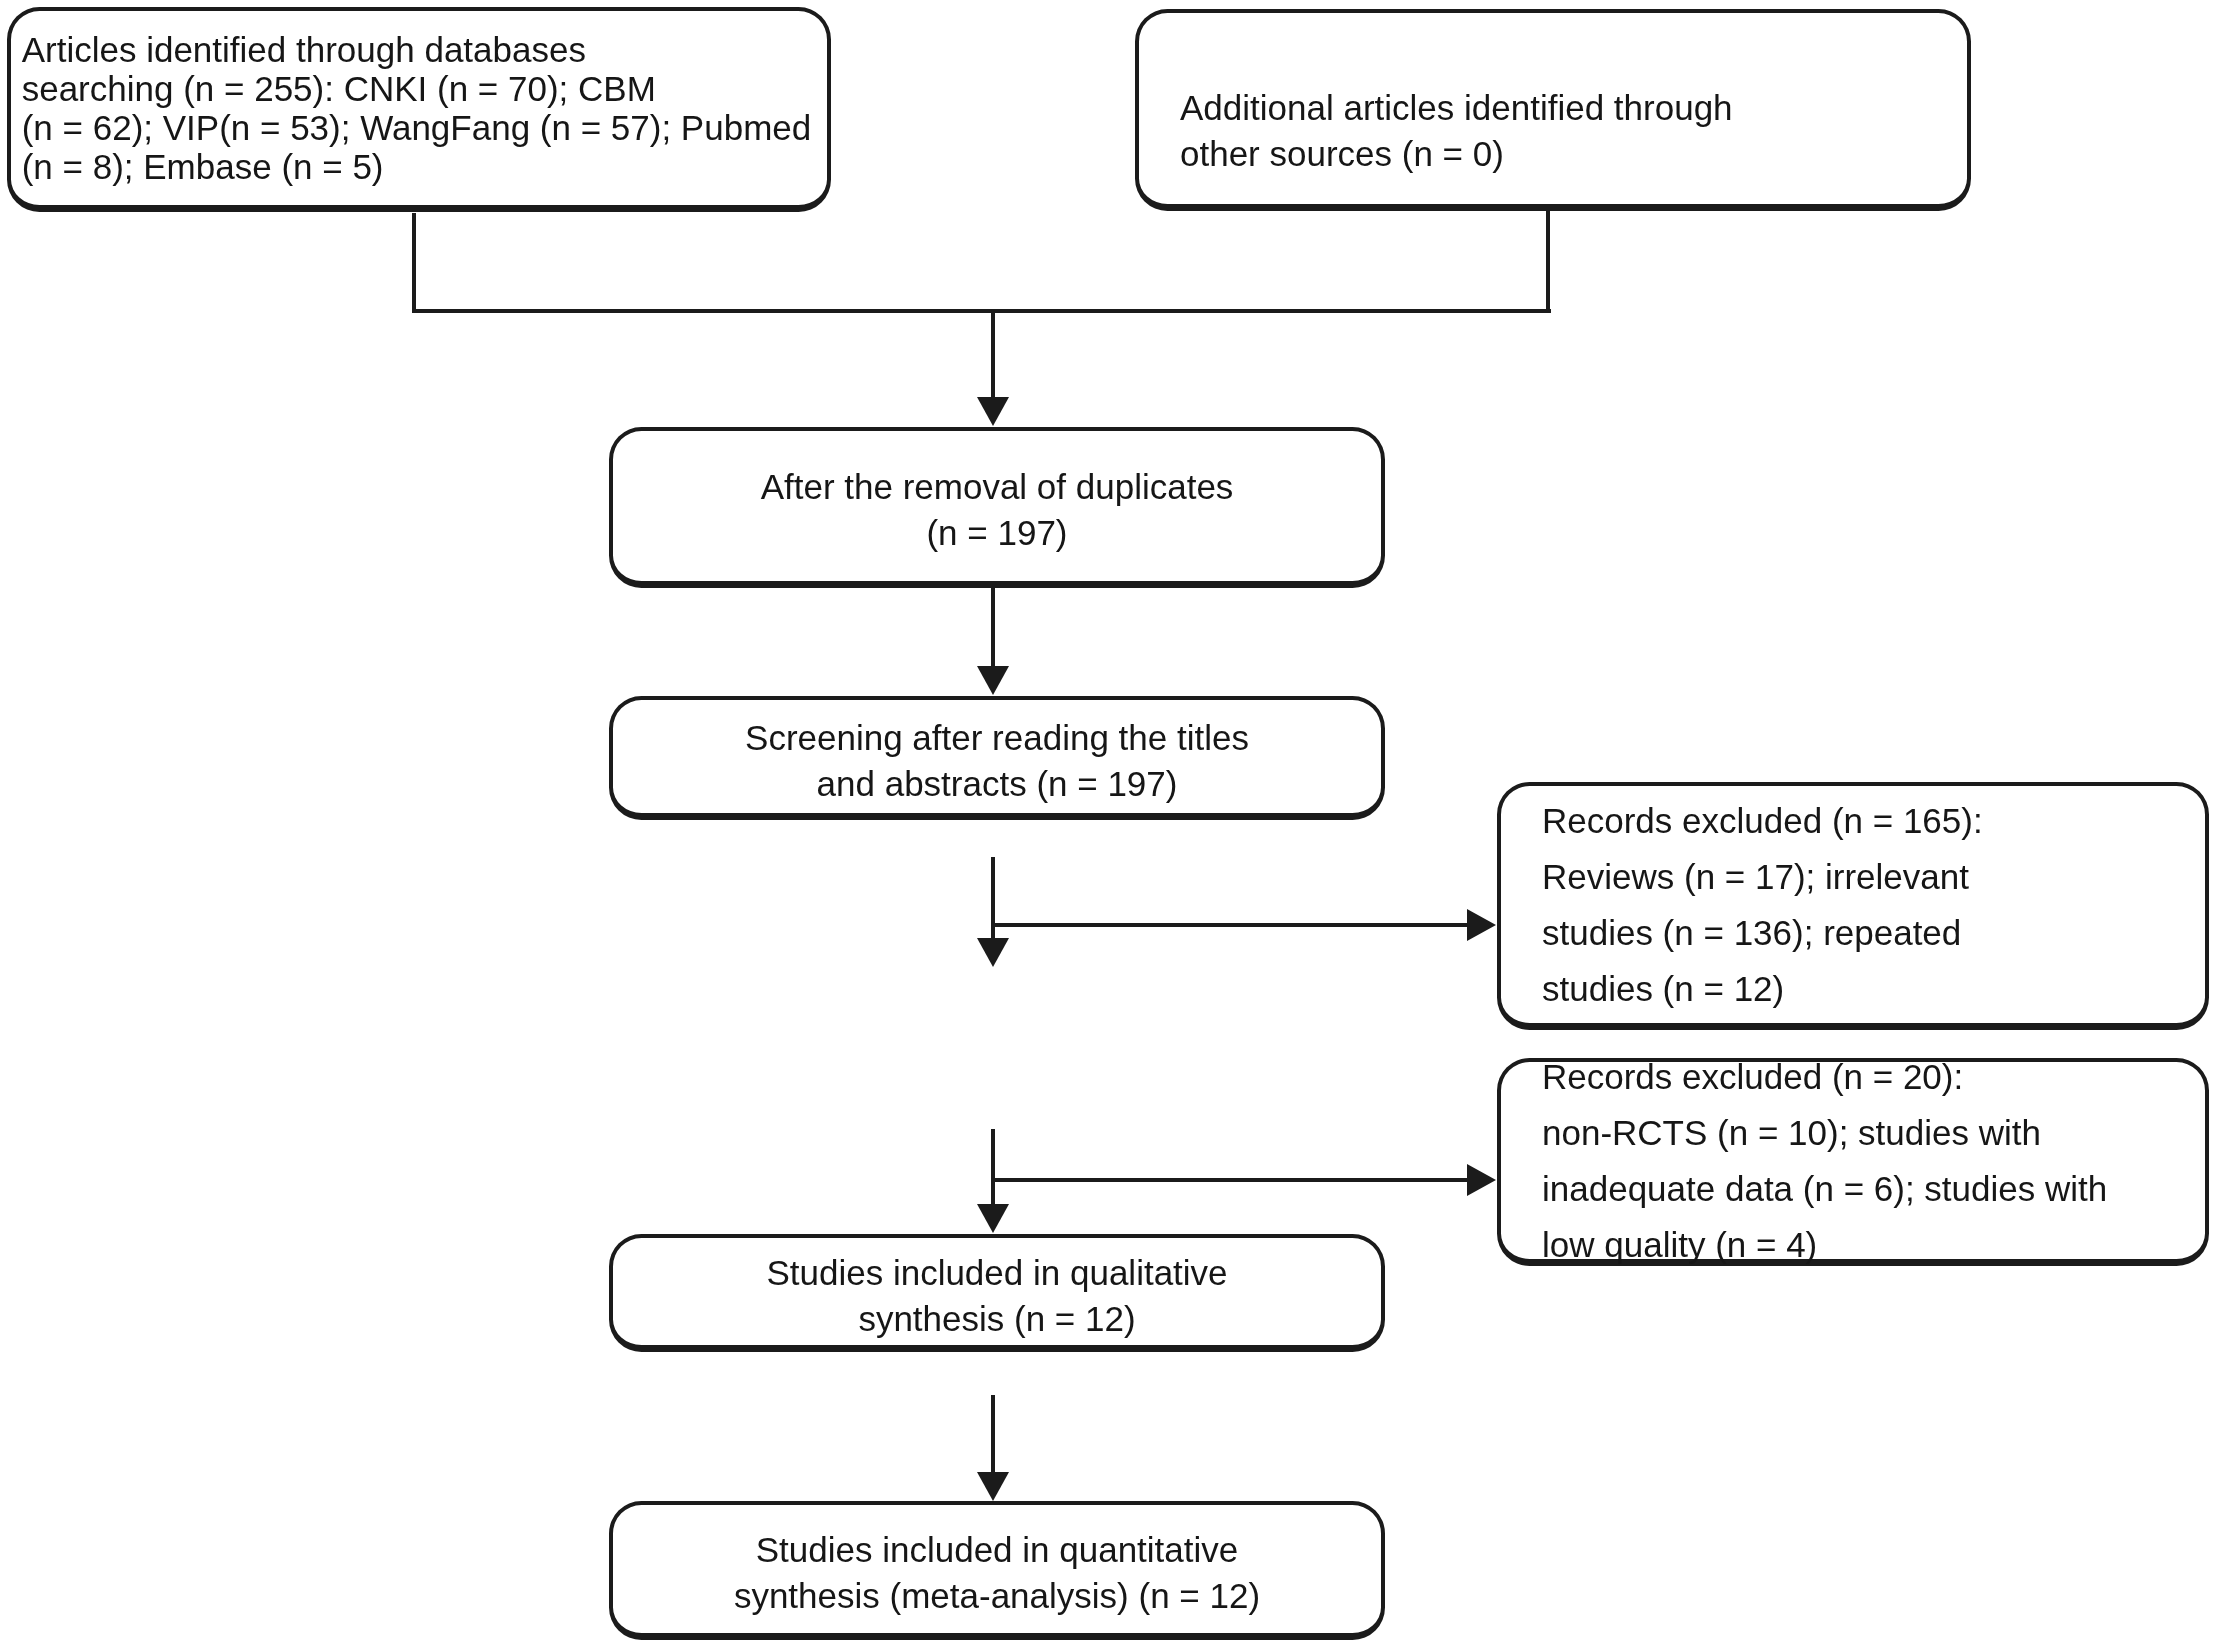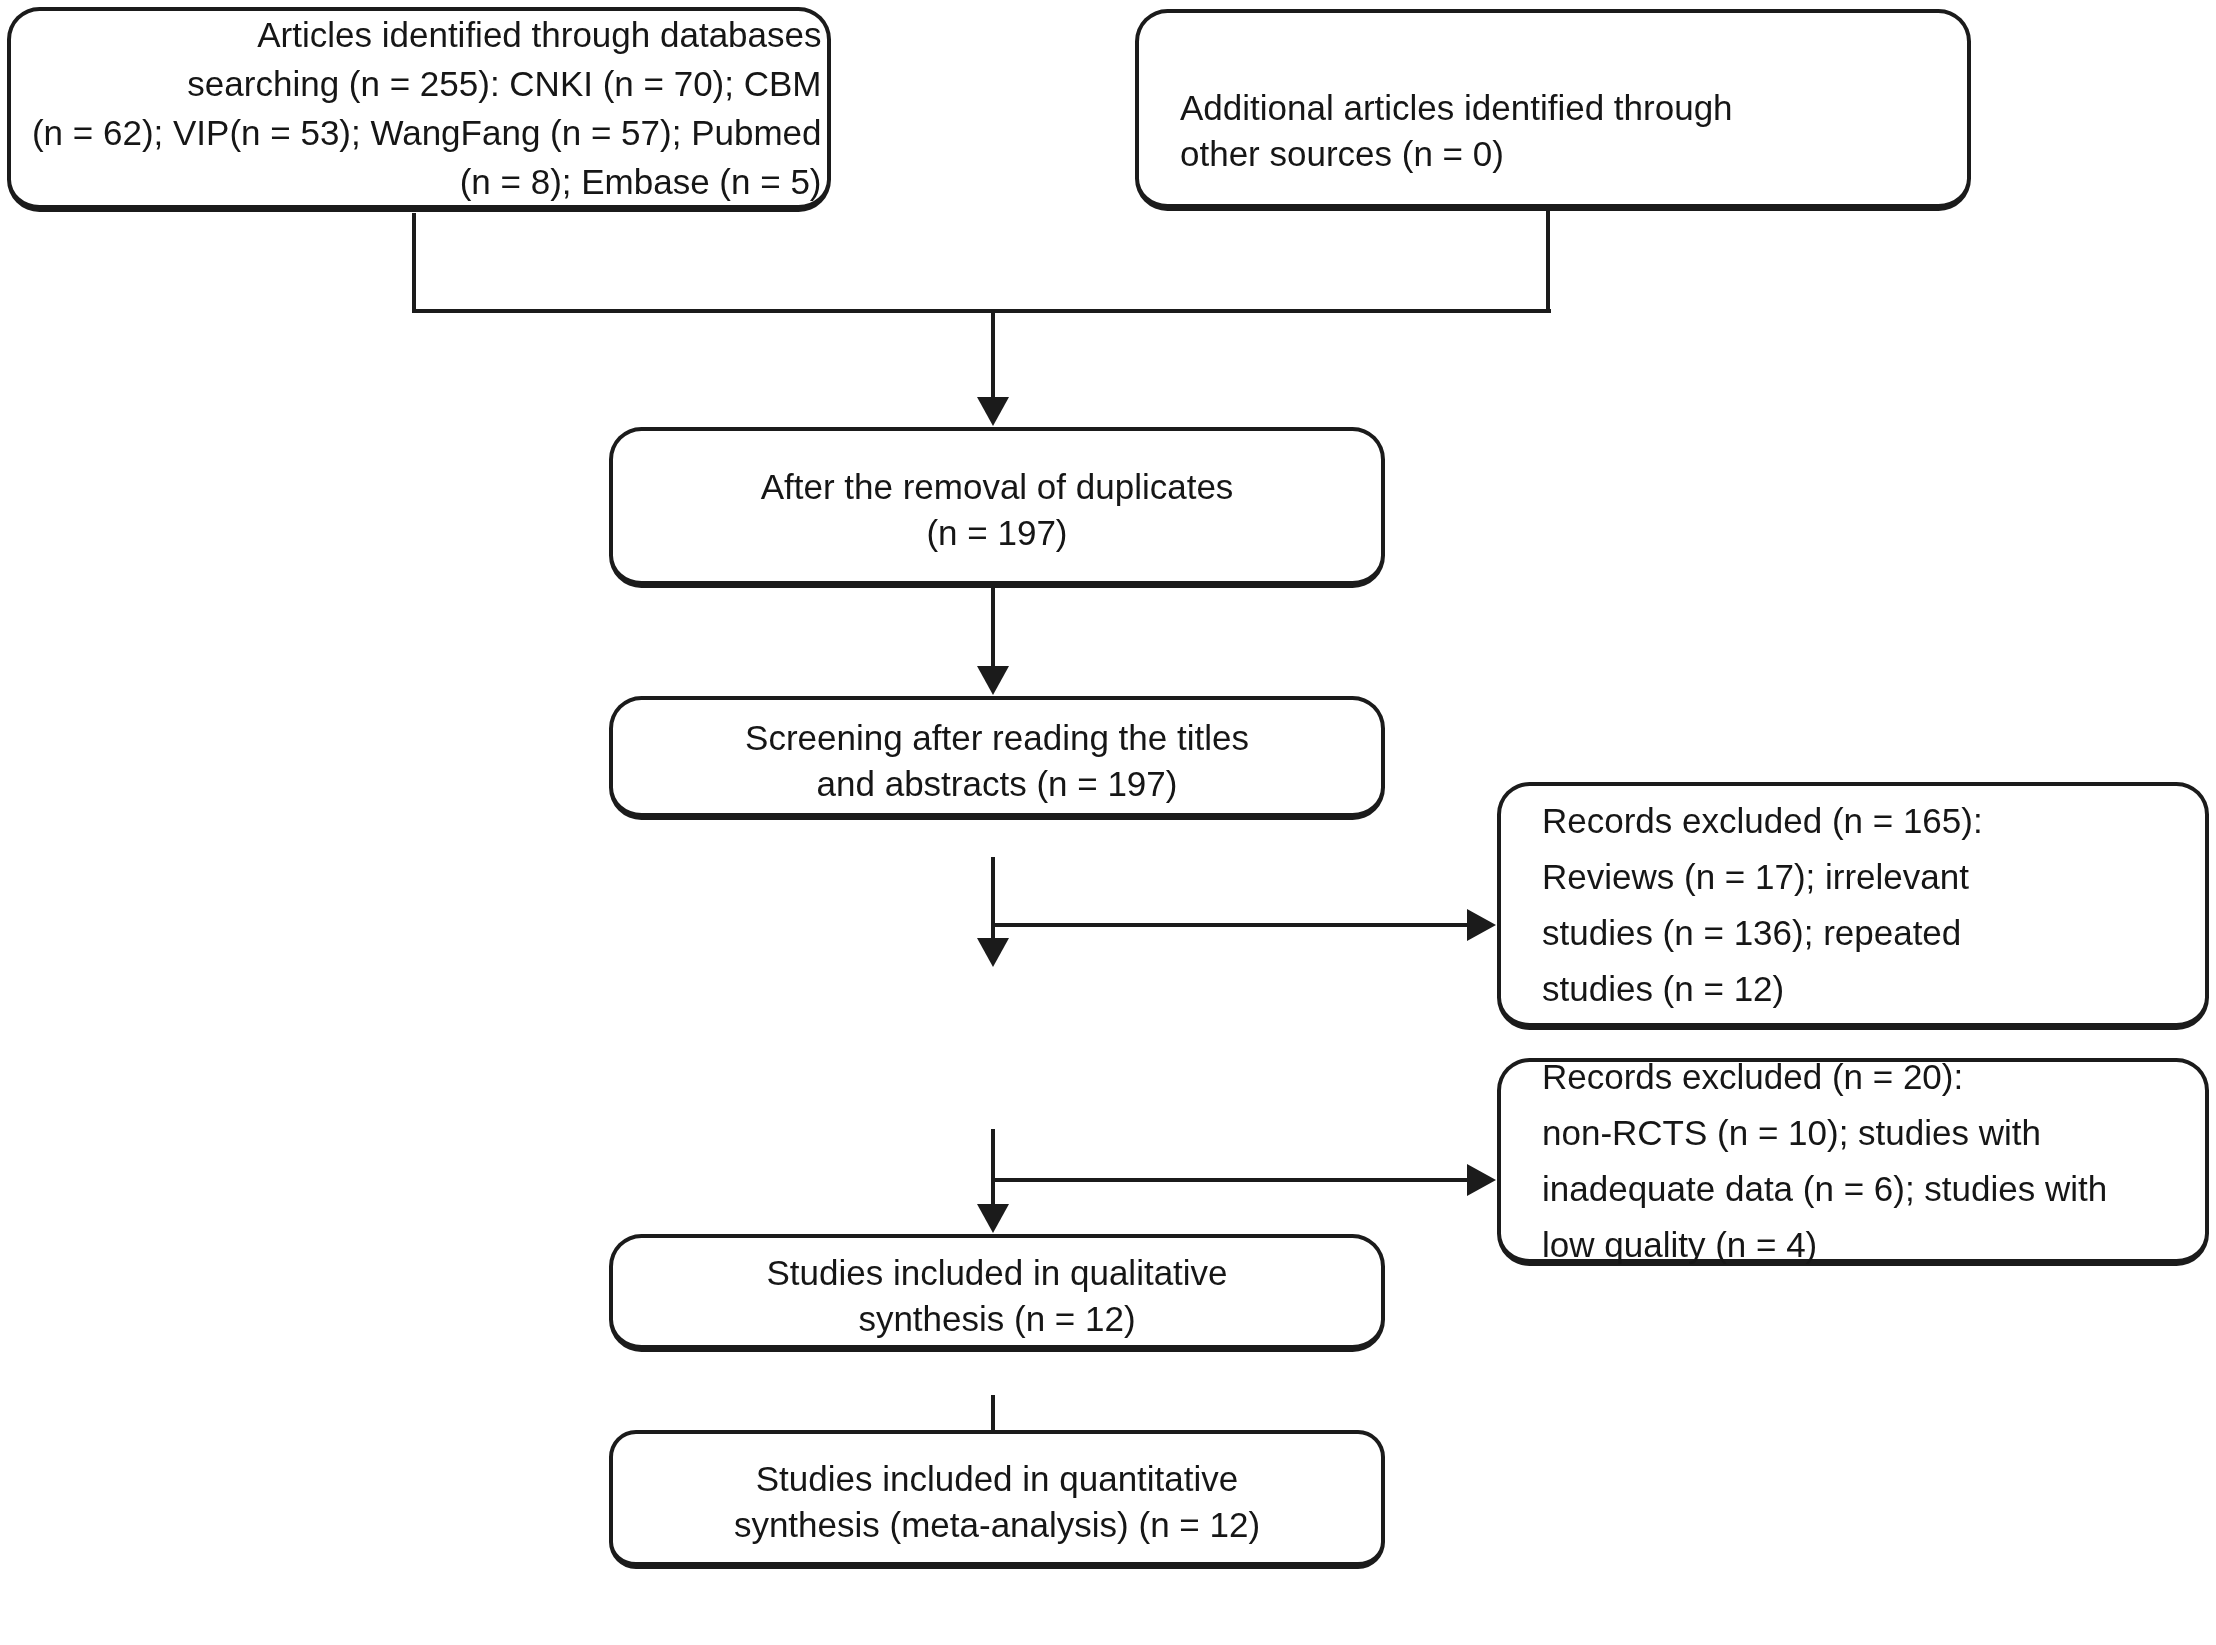--- a/index.html
+++ b/index.html
@@ -29,30 +29,30 @@
     white-space: pre-line;
     font-size: 35px;
     line-height: 46px;
     width: 100%;
   }
   .align-center .box-text { text-align: center; margin-top: 8px; }
   .align-left .box-text { text-align: left; }
 
   
   .box-sources      { left: 7.4px;   top: 7.4px;   width: 824px; height: 205px; }
-  .box-sources .box-text { line-height: 49px; padding: 0 5.9px 0 10.3px; text-align: right; }
+  .box-sources .box-text { line-height: 39px; padding: 0 5.9px 0 10.3px; }
   .box-additional   { left: 1135px; top: 8.9px;   width: 836px; height: 202px; }
   .box-additional .box-text { padding-left: 41px; padding-right: 22px; margin-top: 45px; }
   .box-duplicates   { left: 609px;  top: 427px;  width: 776px; height: 161px; }
   .box-screening    { left: 609px;  top: 696px;  width: 776px; height: 124px; }
   .box-excluded-1   { left: 1497px; top: 782px; width: 712px;  height: 248px; }
   .box-rescreening  { left: 609px;  top: 968px; width: 776px; height: 161px; }
   .box-excluded-2   { left: 1497px; top: 1058px; width: 712px;  height: 208px; }
   .box-qualitative  { left: 609px;  top: 1234px; width: 776px; height: 118px; }
-  .box-quantitative { left: 609px;  top: 1430px; width: 776px; height: 139px; border-radius: 27px; }
+  .box-quantitative { left: 609px;  top: 1501px; width: 776px; height: 139px; }
   .box-excluded-1 .box-text,
   .box-excluded-2 .box-text { line-height: 56px; padding-left: 41px; padding-right: 17.7px; }
 
   
   .line {
     position: absolute;
     background: #1b1b1b;
   }
   .l-v-sources    { left: 412px;  top: 213px;  width: 4.4px;    height: 100px; }
   .l-v-additional { left: 1546px; top: 211px;  width: 4.4px;    height: 102px; }

